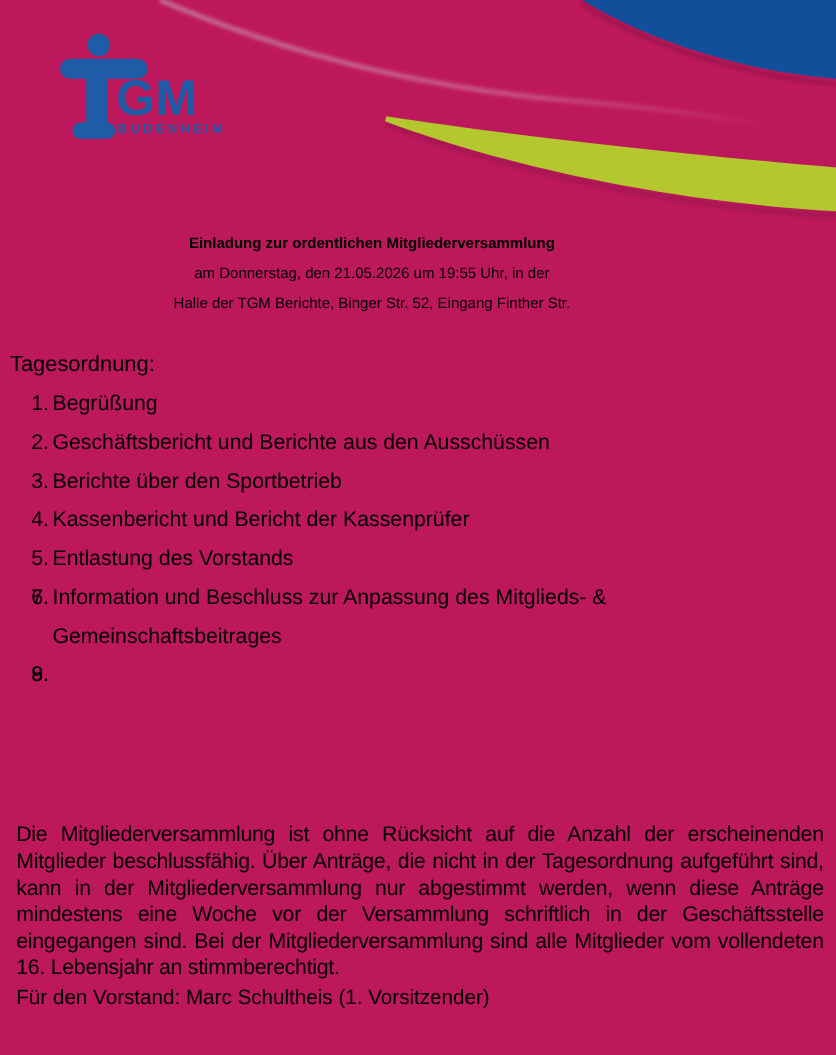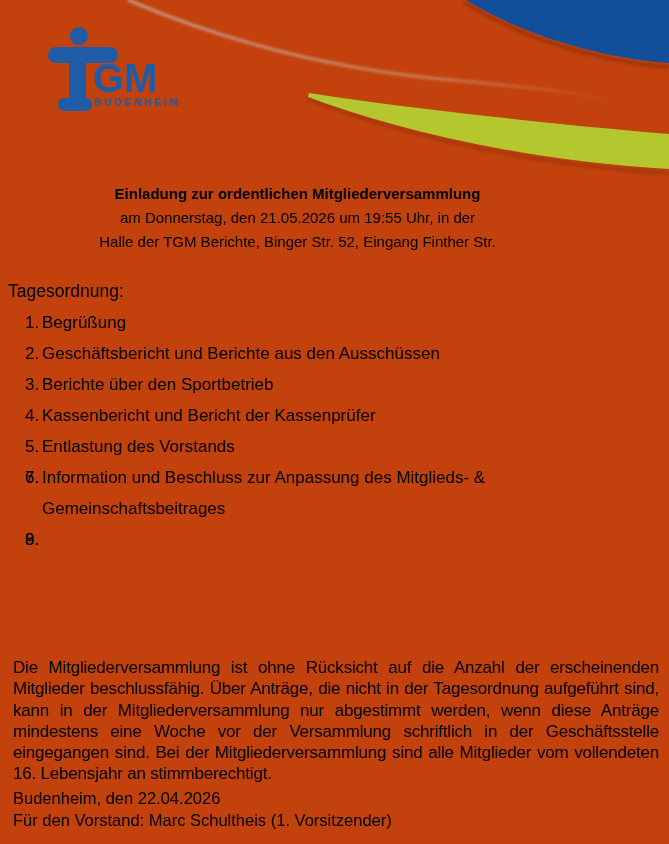--- a/index.html
+++ b/index.html
@@ -1,28 +1,28 @@
 <!DOCTYPE html>
 <html lang="de"><head>
 <meta charset="utf-8">
 <style>
   html,body{margin:0;padding:0;background:#ffffff;}
   .page{
     position:relative;
     width:669px;height:844px;
-    background:#c2410c;
+    background:#be185d;
     overflow:hidden;
     font-family:"Liberation Sans","DejaVu Sans",sans-serif;
     color:#000000;
   }
   .deco{position:absolute;top:0;left:0;pointer-events:none;}
   .logo{position:absolute;left:44px;top:24px;}
   .invite{
     position:absolute;top:182px;left:0;width:595px;
-    text-align:center;font-size:15px;line-height:24px;
+    text-align:center;font-size:12px;line-height:24px;
   }
   .invite .title{font-weight:bold;}
   .agenda-heading{
     position:absolute;left:8px;top:281px;
     font-size:17.5px;font-weight:normal;
   }
   .agenda-list{
     position:absolute;left:25px;top:307px;width:545px;
     font-size:17px;line-height:31px;
     list-style:none;margin:0;padding:0;
@@ -118,17 +118,16 @@
       <span class="num">8.</span>
     </li>
     <li>
       <span class="num">9.</span>
     </li>
   </ol>
 
   <p class="notice">Die Mitgliederversammlung ist ohne Rücksicht auf die Anzahl der erscheinenden Mitglieder beschlussfähig. Über Anträge, die nicht in der Tagesordnung aufgeführt sind, kann in der Mitgliederversammlung nur abgestimmt werden, wenn diese Anträge mindestens eine Woche vor der Versammlung schriftlich in der Geschäftsstelle eingegangen sind. Bei der Mitgliederversammlung sind alle Mitglieder vom vollendeten 16. Lebensjahr an stimmberechtigt.</p>
 
   <div class="closing">
-    <div>Budenheim, den 22.04.2026</div>
     <div>Für den Vorstand: Marc Schultheis (1. Vorsitzender)</div>
   </div>
 
 </div>
 
 </body></html>

